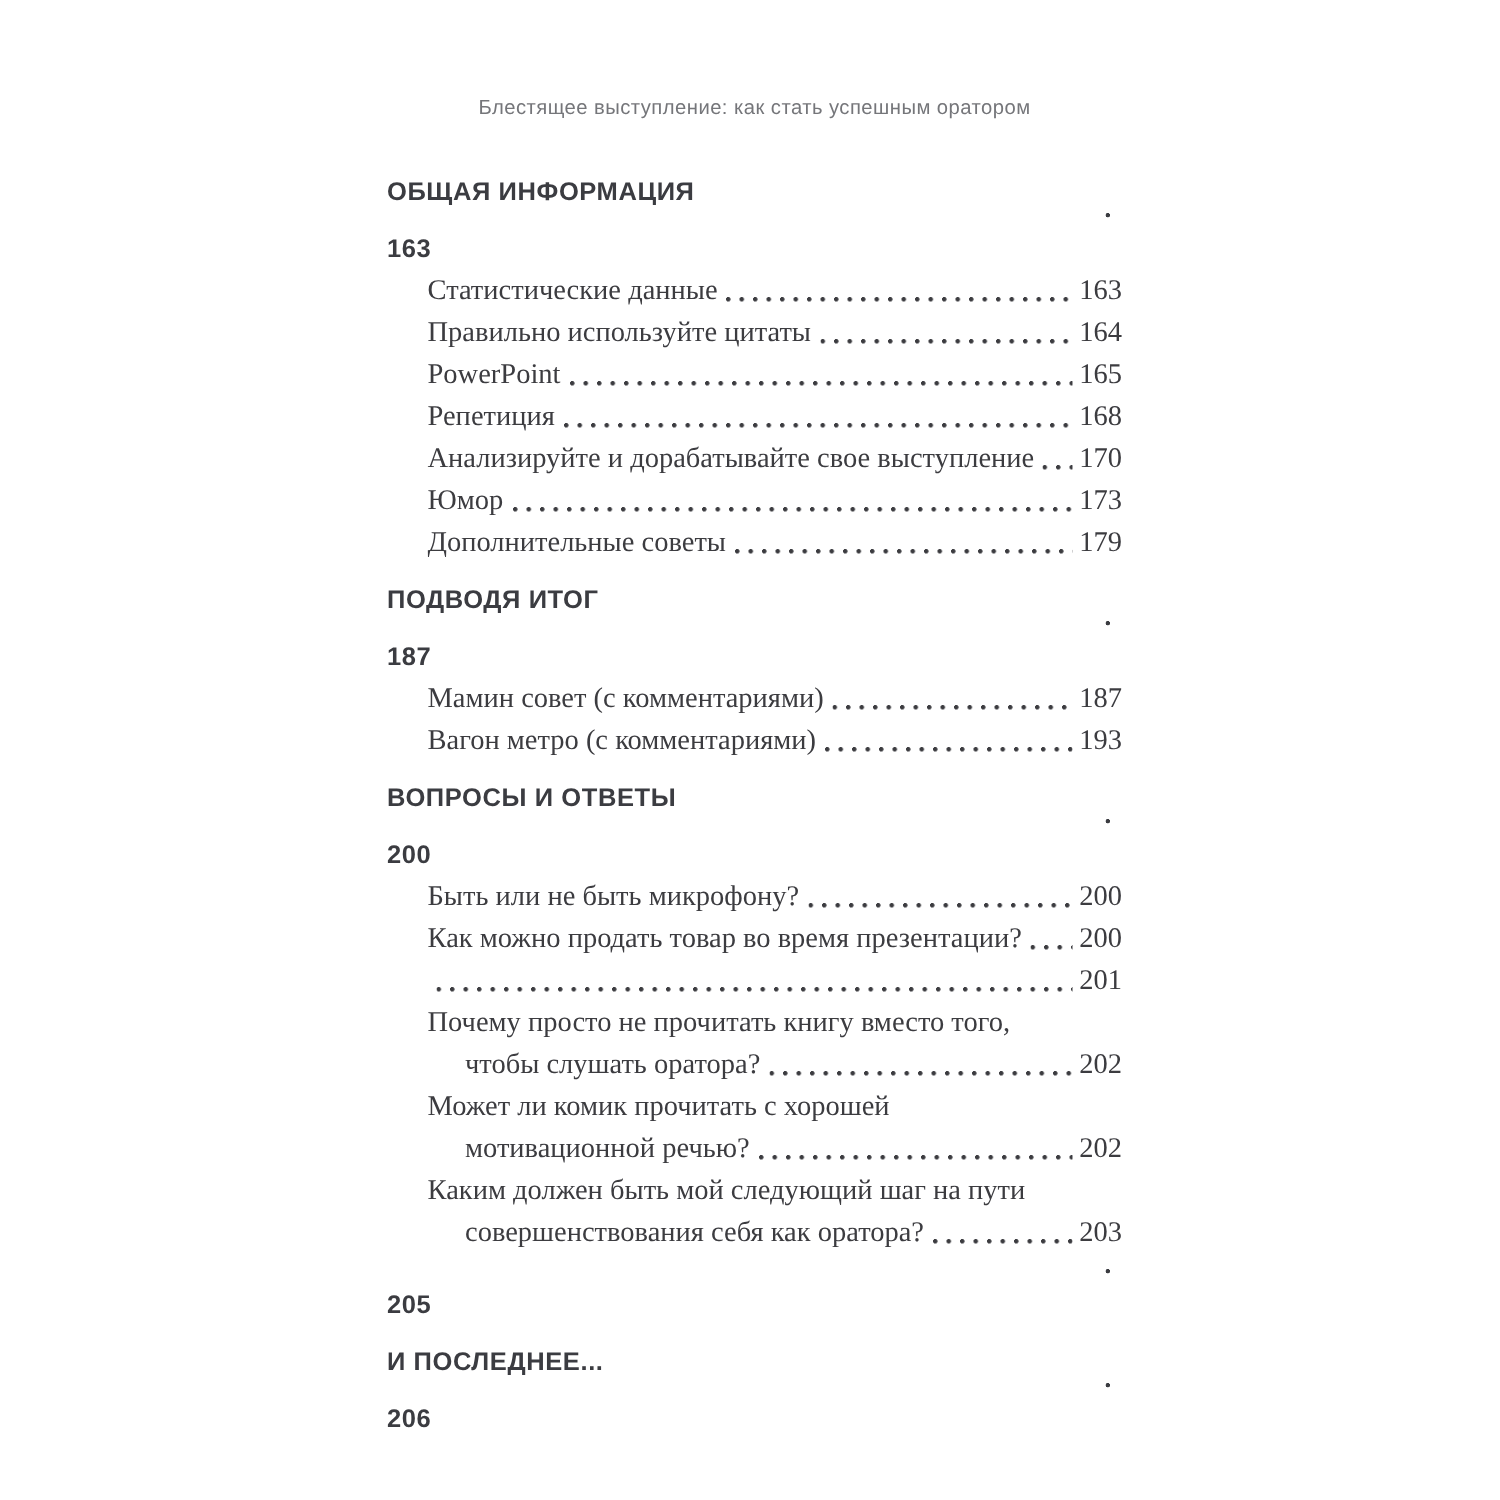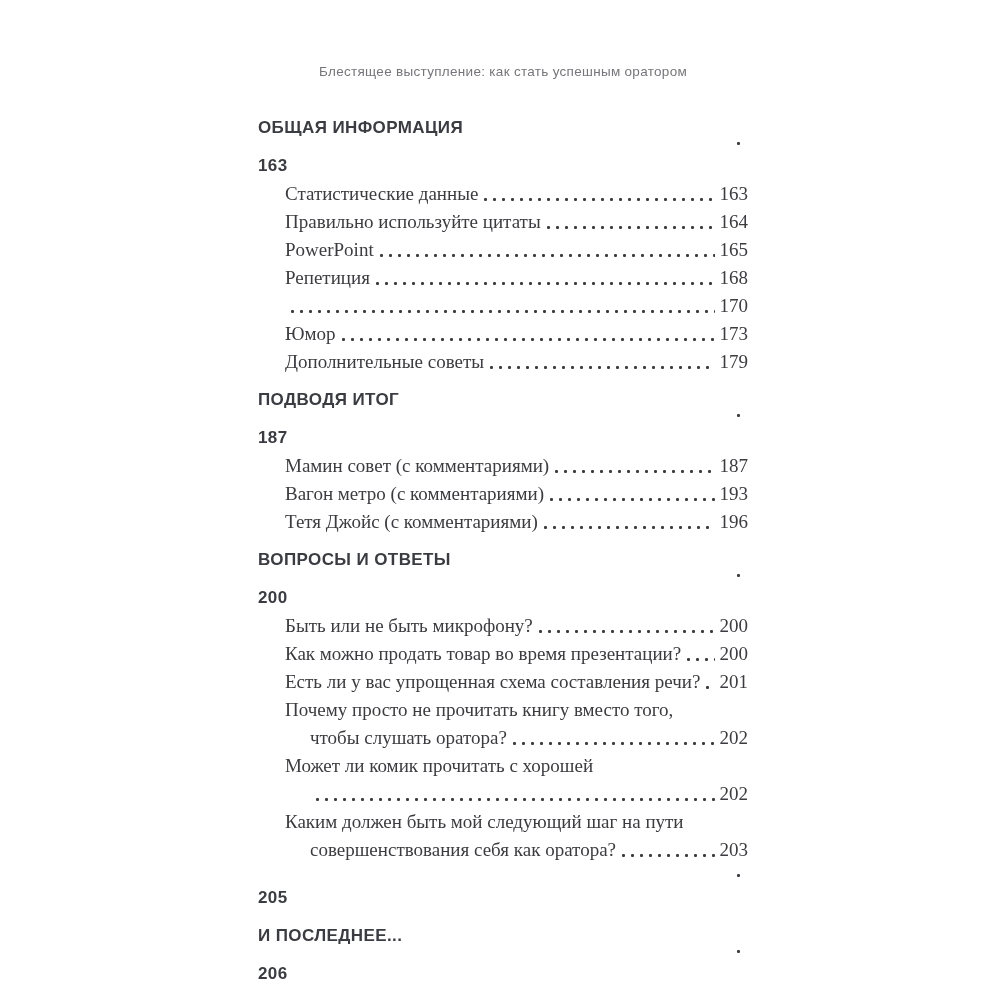--- a/index.html
+++ b/index.html
@@ -100,20 +100,21 @@
         <span class="title">PowerPoint</span>
         <span class="dots"></span>
         <span class="pagenum">165</span>
       </div>
       <div class="row item-row">
         <span class="title">Репетиция</span>
         <span class="dots"></span>
         <span class="pagenum">168</span>
       </div>
       <div class="row item-row">
+        <span class="title">Анализируйте и дорабатывайте свое выступление</span>
         <span class="dots"></span>
         <span class="pagenum">170</span>
       </div>
       <div class="row item-row">
         <span class="title">Юмор</span>
         <span class="dots"></span>
         <span class="pagenum">173</span>
       </div>
       <div class="row item-row">
         <span class="title">Дополнительные советы</span>
@@ -128,57 +129,52 @@
       <div class="row item-row">
         <span class="title">Мамин совет (с комментариями)</span>
         <span class="dots"></span>
         <span class="pagenum">187</span>
       </div>
       <div class="row item-row">
         <span class="title">Вагон метро (с комментариями)</span>
         <span class="dots"></span>
         <span class="pagenum">193</span>
       </div>
-      <div class="row item-row">
-        <span class="title">Тетя Джойс (с комментариями)</span>
-        <span class="dots"></span>
-        <span class="pagenum">196</span>
-      </div>
       <div class="row section-row">
         <span class="title">ВОПРОСЫ И ОТВЕТЫ</span>
         <span class="dots"></span>
         <span class="pagenum">200</span>
       </div>
       <div class="row item-row">
         <span class="title">Быть или не быть микрофону?</span>
         <span class="dots"></span>
         <span class="pagenum">200</span>
       </div>
       <div class="row item-row">
         <span class="title">Как можно продать товар во время презентации?</span>
         <span class="dots"></span>
         <span class="pagenum">200</span>
       </div>
       <div class="row item-row">
-        <span class="title">Есть ли у вас упрощенная схема составления речи?</span>
         <span class="dots"></span>
         <span class="pagenum">201</span>
       </div>
       <div class="row item-row">
         <span class="title">Почему просто не прочитать книгу вместо того,</span>
       </div>
       <div class="row item-row cont">
         <span class="title">чтобы слушать оратора?</span>
         <span class="dots"></span>
         <span class="pagenum">202</span>
       </div>
       <div class="row item-row">
         <span class="title">Может ли комик прочитать с хорошей</span>
       </div>
       <div class="row item-row cont">
+        <span class="title">мотивационной речью?</span>
         <span class="dots"></span>
         <span class="pagenum">202</span>
       </div>
       <div class="row item-row">
         <span class="title">Каким должен быть мой следующий шаг на пути</span>
       </div>
       <div class="row item-row cont">
         <span class="title">совершенствования себя как оратора?</span>
         <span class="dots"></span>
         <span class="pagenum">203</span>

